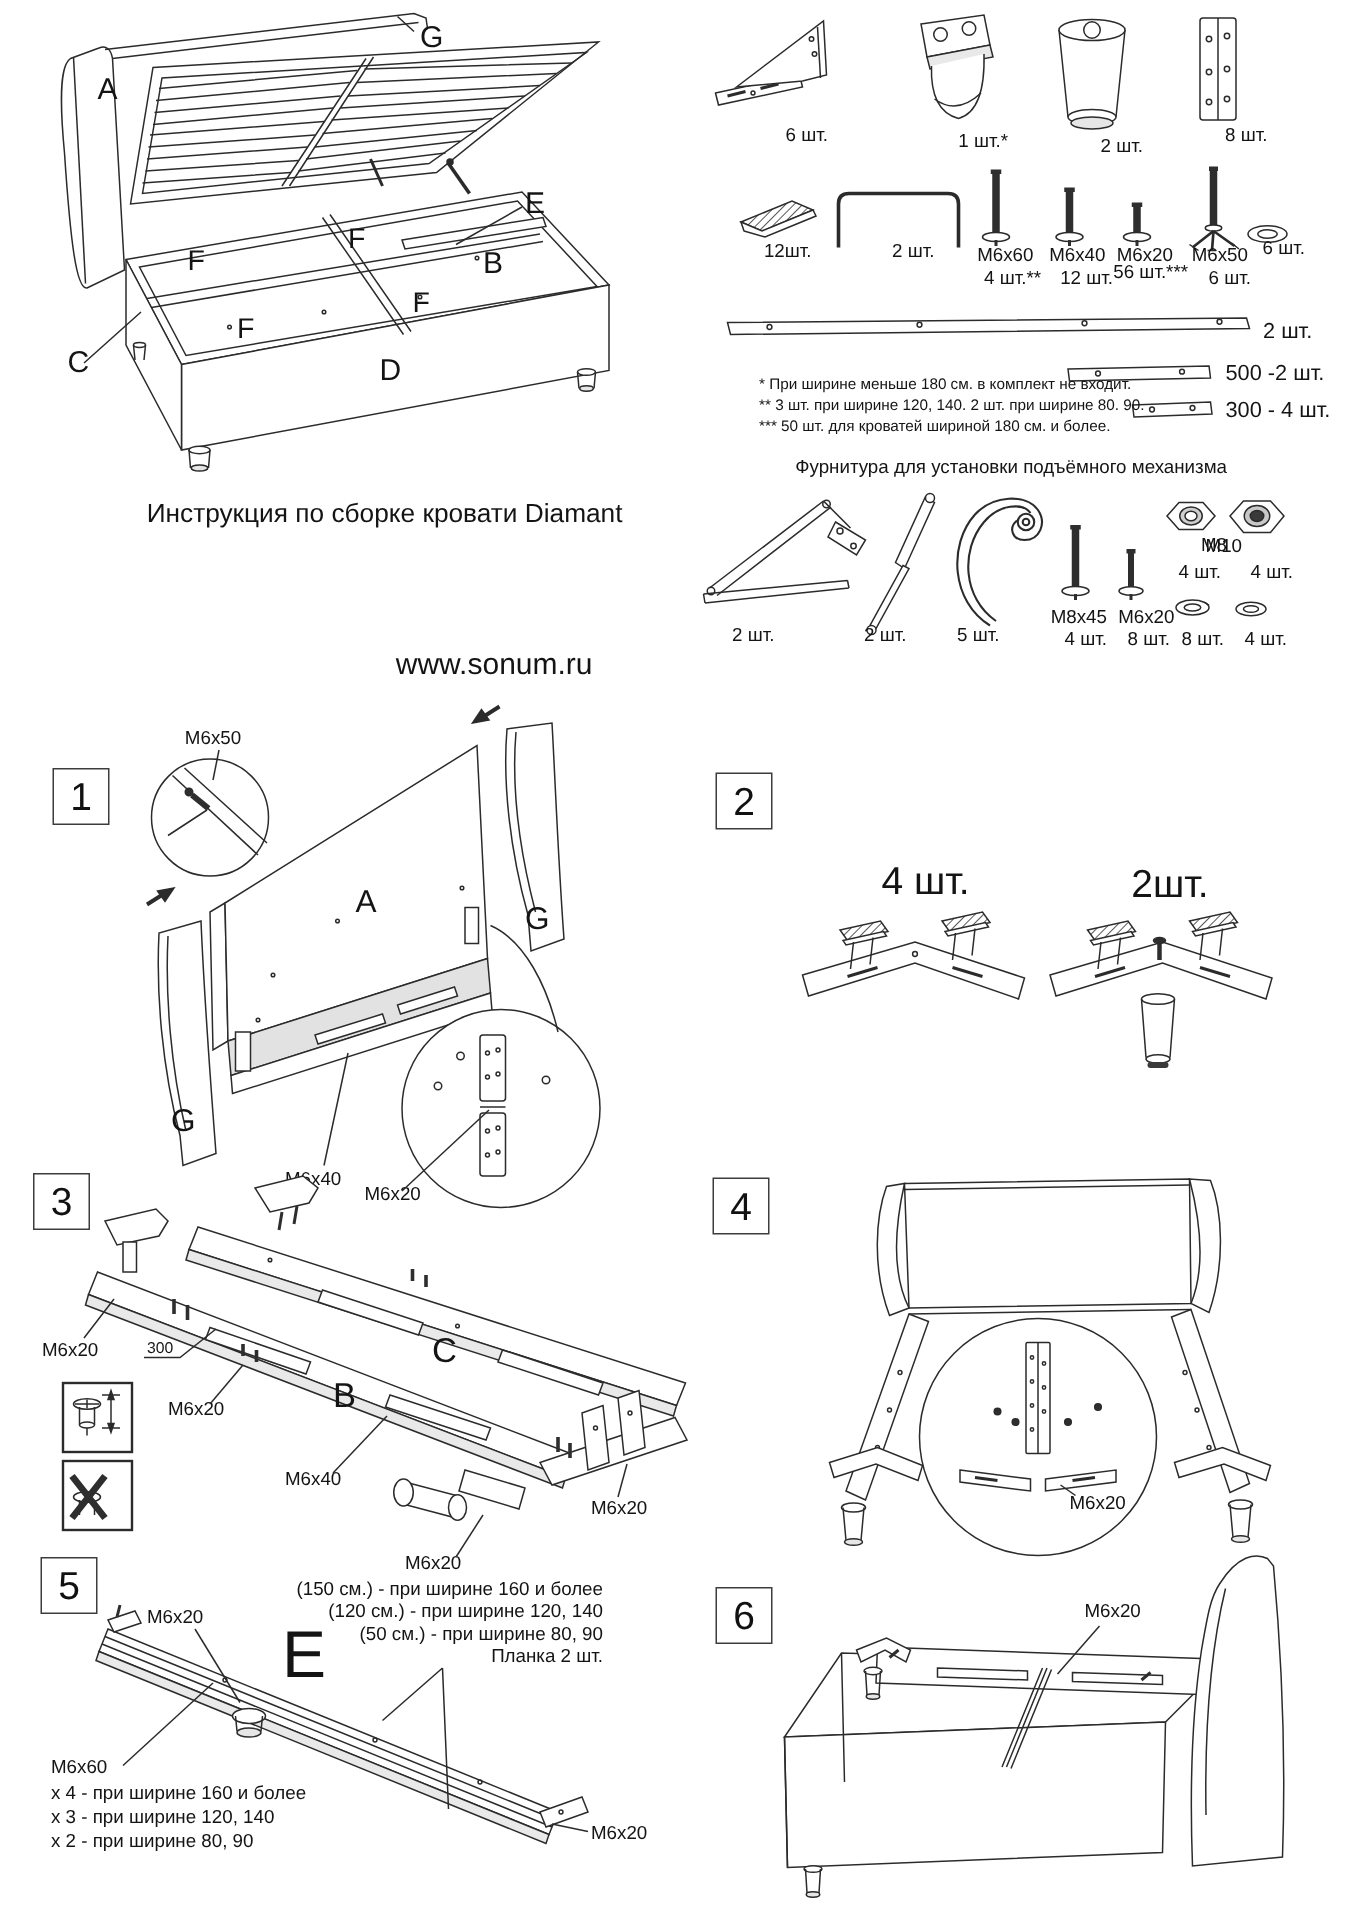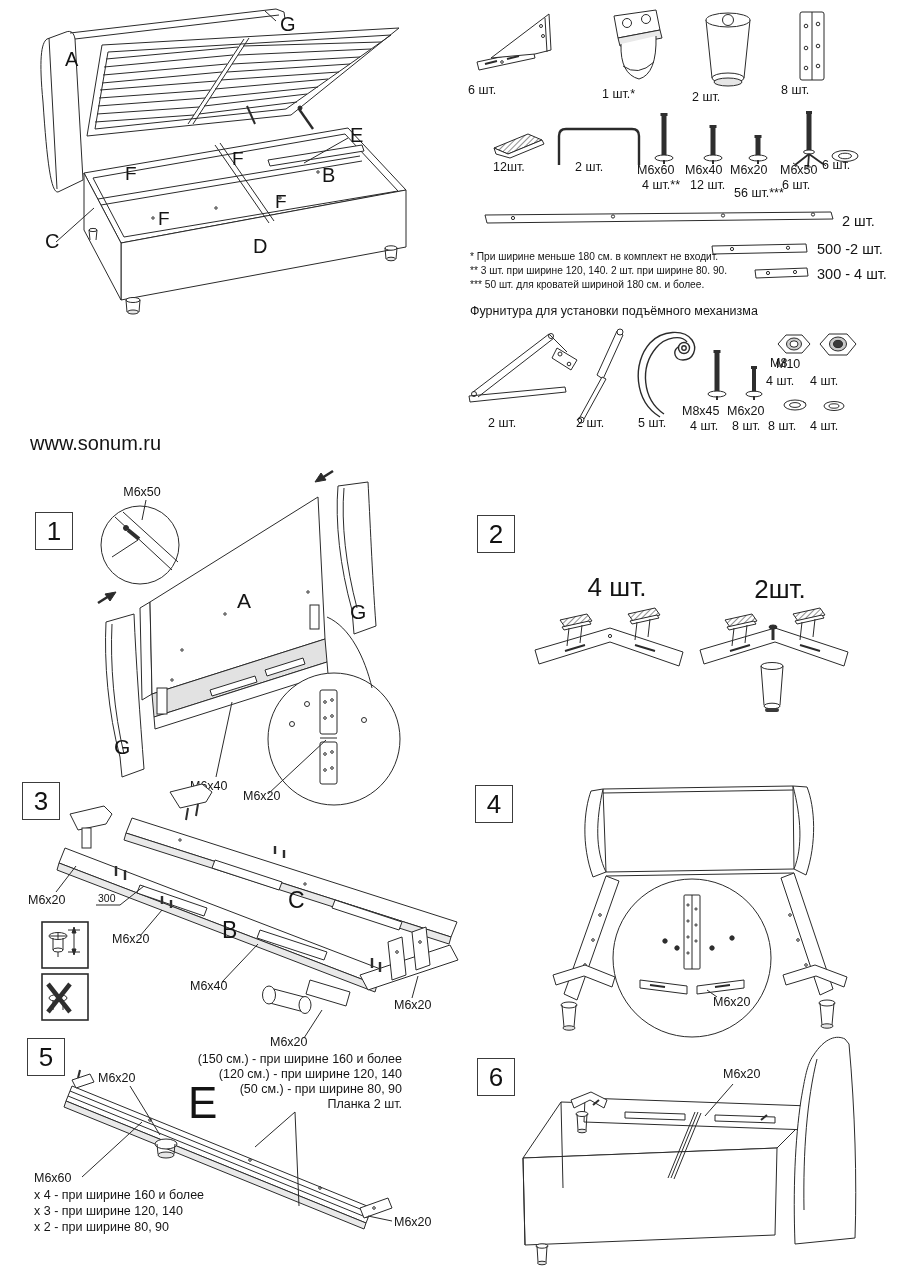--- a/index.html
+++ b/index.html
@@ -1,22 +1,22 @@
 <!DOCTYPE html>
 <html><head>
 <meta charset="utf-8">
 <style>
   html,body{margin:0;padding:0;background:#fff;}
   .page{position:relative;width:900px;height:1280px;background:#ffffff;
         font-family:"Liberation Sans","DejaVu Sans",sans-serif;color:#141414;overflow:hidden;}
   .abs{position:absolute;}
   .cap{position:absolute;font-size:12.5px;white-space:nowrap;color:#141414;}
   .cap-lg{position:absolute;font-size:14.5px;white-space:nowrap;color:#141414;}
-  .fn{position:absolute;font-size:10.2px;white-space:nowrap;color:#141414;}
-  .t-center{text-align:left;}
+  .fn{position:absolute;font-size:10.2px;white-space:nowrap;color:#141414;margin-left:36px;}
+  .t-center{text-align:right;}
   .stepbox{position:absolute;width:36px;height:36px;border:1.6px solid #3c3c3c;background:#fff;
            display:flex;align-items:center;justify-content:center;font-size:26px;color:#111;}
   svg.d{position:absolute;overflow:visible;}
   svg text{font-family:"Liberation Sans","DejaVu Sans",sans-serif;fill:#141414;stroke:none;}
 </style>
 </head>
 <body>
 
 <div class="page">
 
@@ -149,21 +149,21 @@
   <div class="cap t-center" style="left:685px;top:163px;width:52px">M6x40</div>
   <div class="cap t-center" style="left:690px;top:178px;width:52px">12 шт.</div>
 
   <svg class="d" style="left:746px;top:134px" width="24" height="32" viewBox="0 0 24 32" fill="none" stroke="#2b2b2b" stroke-width="1">
     <rect x="8.5" y="1" width="7" height="3" fill="#2e2e2e" stroke="none"></rect>
     <rect x="9.5" y="3" width="5" height="20" fill="#2e2e2e" stroke="none"></rect>
     <ellipse cx="12" cy="24" rx="9" ry="3" fill="#fff"></ellipse>
     <rect x="11" y="26" width="2" height="4" fill="#2e2e2e" stroke="none"></rect>
   </svg>
   <div class="cap t-center" style="left:730px;top:163px;width:52px">M6x20</div>
-  <div class="cap t-center" style="left:734px;top:186px;width:58px">56 шт.***</div>
+  <div class="cap t-center" style="left:734px;top:174px;width:58px">56 шт.***</div>
 
   <svg class="d" style="left:790px;top:110px" width="38" height="58" viewBox="0 0 38 58" fill="none" stroke="#2b2b2b" stroke-width="1">
     <rect x="16" y="1" width="6" height="3" fill="#2e2e2e" stroke="none"></rect>
     <rect x="16.5" y="3" width="5" height="38" fill="#2e2e2e" stroke="none"></rect>
     <ellipse cx="19" cy="42" rx="5.5" ry="2" fill="#fff"></ellipse>
     <path d="M19,44 L5,55 M19,44 L18,57 M19,44 L33,54" stroke-width="1.8"></path>
     <path d="M3,53 L9,57 M15,57 L21,57 M31,52 L36,56"></path>
   </svg>
   <div class="cap t-center" style="left:780px;top:163px;width:52px">M6x50</div>
   <div class="cap t-center" style="left:782px;top:178px;width:52px">6 шт.</div>
@@ -194,21 +194,21 @@
     <polygon points="2,3 54,1 55,9 3,11" fill="#fff"></polygon>
     <circle cx="15" cy="6" r="1.6"></circle>
       <circle cx="42" cy="5" r="1.6"></circle>
   </svg>
   <div class="cap-lg" style="left:817px;top:266px">300 - 4 шт.</div>
 
   <div class="fn" style="left:470px;top:251px">* При ширине меньше 180 см. в комплект не входит.</div>
   <div class="fn" style="left:470px;top:265px">** 3 шт. при ширине 120, 140. 2 шт. при ширине 80. 90.</div>
   <div class="fn" style="left:470px;top:279px">*** 50 шт. для кроватей шириной 180 см. и более.</div>
 
-  <div class="cap t-center" style="left:470px;top:304px;width:372px">Фурнитура для установки подъёмного механизма</div>
+  <div class="cap t-center" style="left:446px;top:304px;width:372px">Фурнитура для установки подъёмного механизма</div>
 
   <svg class="d" style="left:463px;top:324px" width="118" height="88" viewBox="0 0 118 88" fill="none" stroke="#2b2b2b" stroke-width="1">
     <path d="M6,72 L102,63 M7,78 L103,68 M6,72 L7,78 M102,63 L103,68"></path>
     <path d="M10,68 L86,10 M15,73 L91,14"></path>
     <path d="M86,10 L104,28"></path>
     <polygon points="94,24 114,36 108,46 89,34" fill="#fff"></polygon>
     <circle cx="11" cy="70" r="2.5"></circle>
       <circle cx="88" cy="12" r="2.5"></circle>
       <circle cx="97" cy="30" r="2"></circle>
       <circle cx="106" cy="40" r="1.8"></circle>
@@ -272,20 +272,21 @@
   </svg>
   <div class="cap t-center" style="left:768px;top:419px;width:48px">8 шт.</div>
 
   <svg class="d" style="left:821px;top:399px" width="26" height="14" viewBox="0 0 26 14" fill="none" stroke="#2b2b2b" stroke-width="1">
     <ellipse cx="13" cy="7" rx="10" ry="4.5" fill="#fff"></ellipse>
     <ellipse cx="13" cy="7" rx="5" ry="2.2"></ellipse>
   </svg>
   <div class="cap t-center" style="left:810px;top:419px;width:48px">4 шт.</div>
 
   <div class="abs t-center" style="left:25px;top:330px;width:390px;font-size:17.5px;line-height:25px;">
+    <div>Инструкция по сборке кровати Diamant</div>
   </div>
   <div class="abs t-center" style="left:30px;top:432px;width:365px;font-size:20px;">www.sonum.ru</div>
 
   <div class="stepbox" style="left:35px;top:512px">
       <span>1</span>
     </div>
   <svg class="d" style="left:20px;top:462px" width="440" height="352" viewBox="0 0 440 352" fill="none" stroke="#2b2b2b" stroke-width="1">
     <circle cx="120" cy="83" r="39"></circle>
     <path d="M95,55 L152,108 M103,50 L158,100 M92,95 L118,78"></path>
     <path d="M108,68 l11,9" stroke-width="4" stroke="#2e2e2e"></path>

